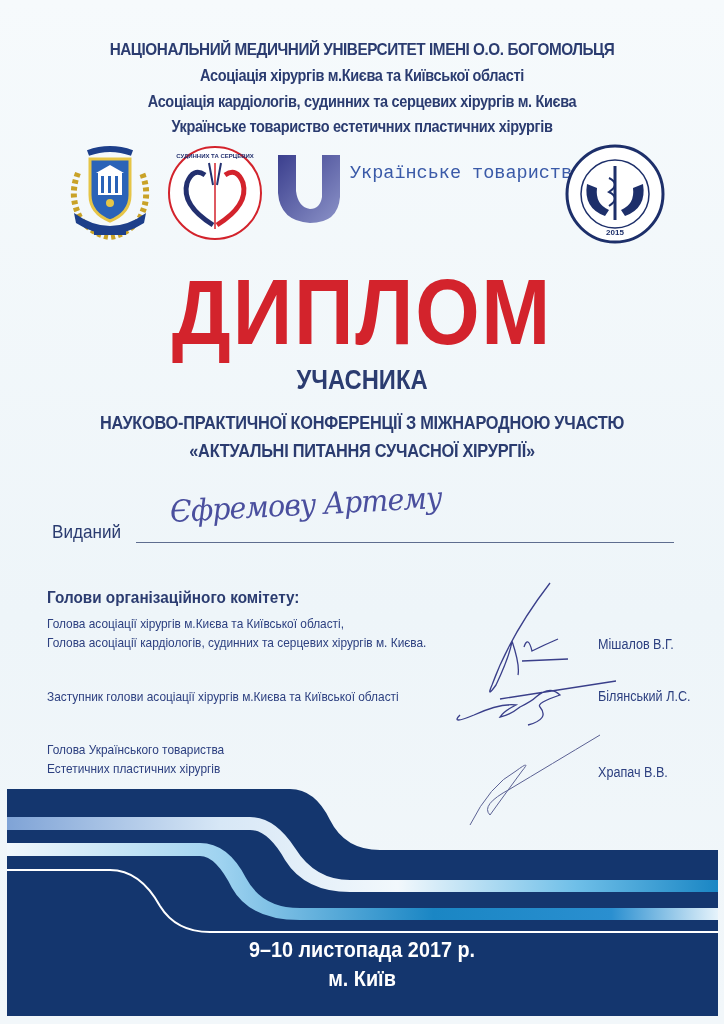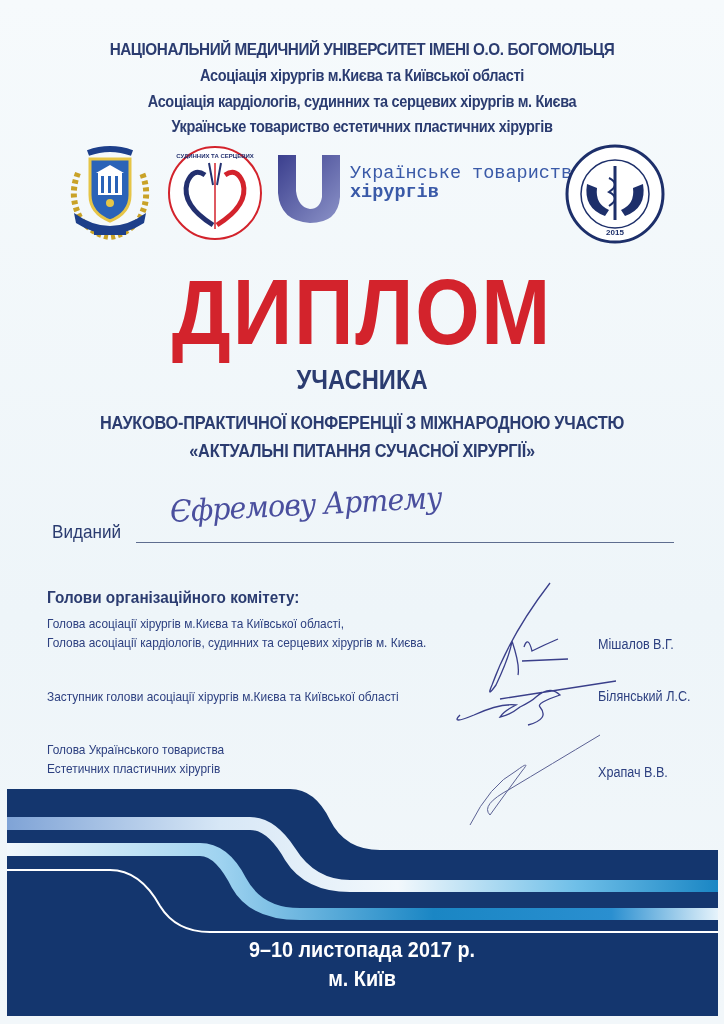--- a/index.html
+++ b/index.html
@@ -80,21 +80,20 @@
     <defs>
       <linearGradient id="ug" x1="0" y1="0" x2="1" y2="1">
         <stop offset="0" stop-color="#3b3f8e"></stop>
         <stop offset="1" stop-color="#8c93c8"></stop>
       </linearGradient>
     </defs>
     <path d="M2 2 L20 2 L20 38 Q22 54 34 56 Q44 56 46 44 L46 2 L64 2 L64 44 Q62 70 34 70 Q4 68 2 40 Z" fill="url(#ug)"></path>
   </svg>
   <div class="ulogo-text">
     <div class="l1">Українське товариство</div>
-    <div class="l2">хірургів</div>
   </div>
 
   <svg class="logo" style="left:565px;top:144px" width="100" height="100" viewBox="0 0 100 100">
     <circle cx="50" cy="50" r="48" fill="#ffffff" stroke="#1d2f6a" stroke-width="3"></circle>
     <circle cx="50" cy="50" r="34" fill="none" stroke="#1d2f6a" stroke-width="1.5"></circle>
     <path d="M22 40 Q18 64 40 72 L44 66 Q30 60 32 44 Z" fill="#1d2f6a"></path>
     <path d="M78 40 Q82 64 60 72 L56 66 Q70 60 68 44 Z" fill="#1d2f6a"></path>
     <line x1="50" y1="22" x2="50" y2="76" stroke="#1d2f6a" stroke-width="3"></line>
     <path d="M44 34 Q56 40 44 48 Q56 54 44 62" fill="none" stroke="#1d2f6a" stroke-width="2"></path>
     <text x="50" y="91" font-size="8" text-anchor="middle" fill="#1d2f6a" font-family="Liberation Sans, sans-serif" font-weight="bold">2015</text>

